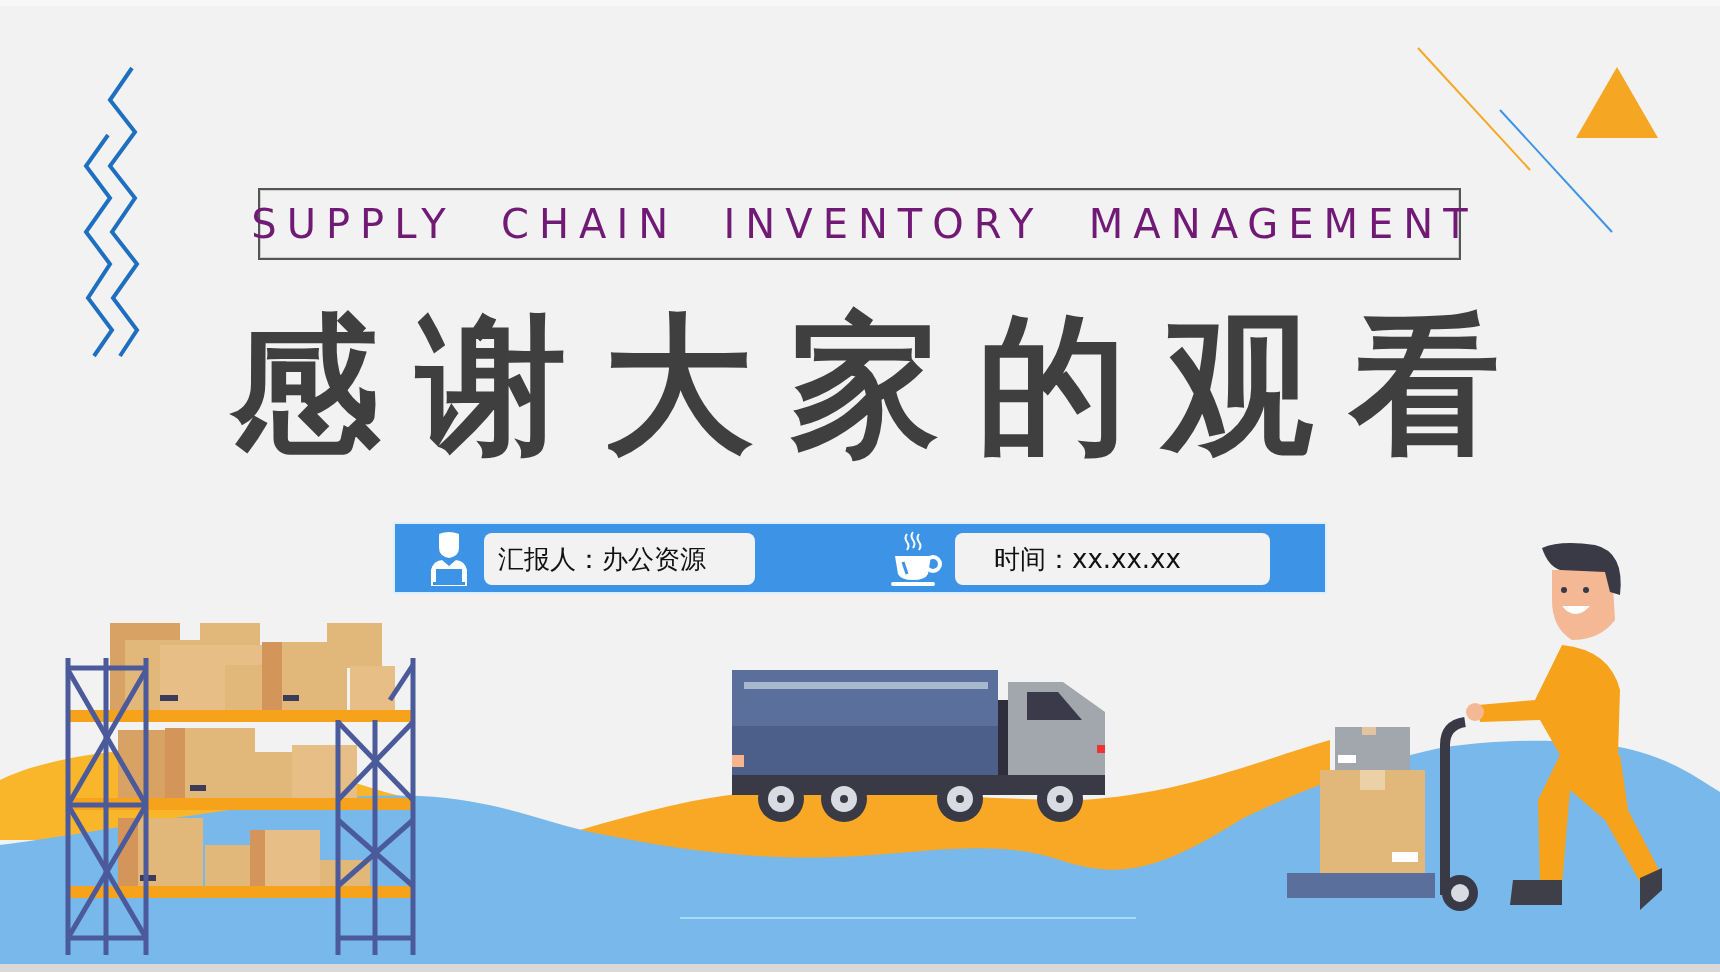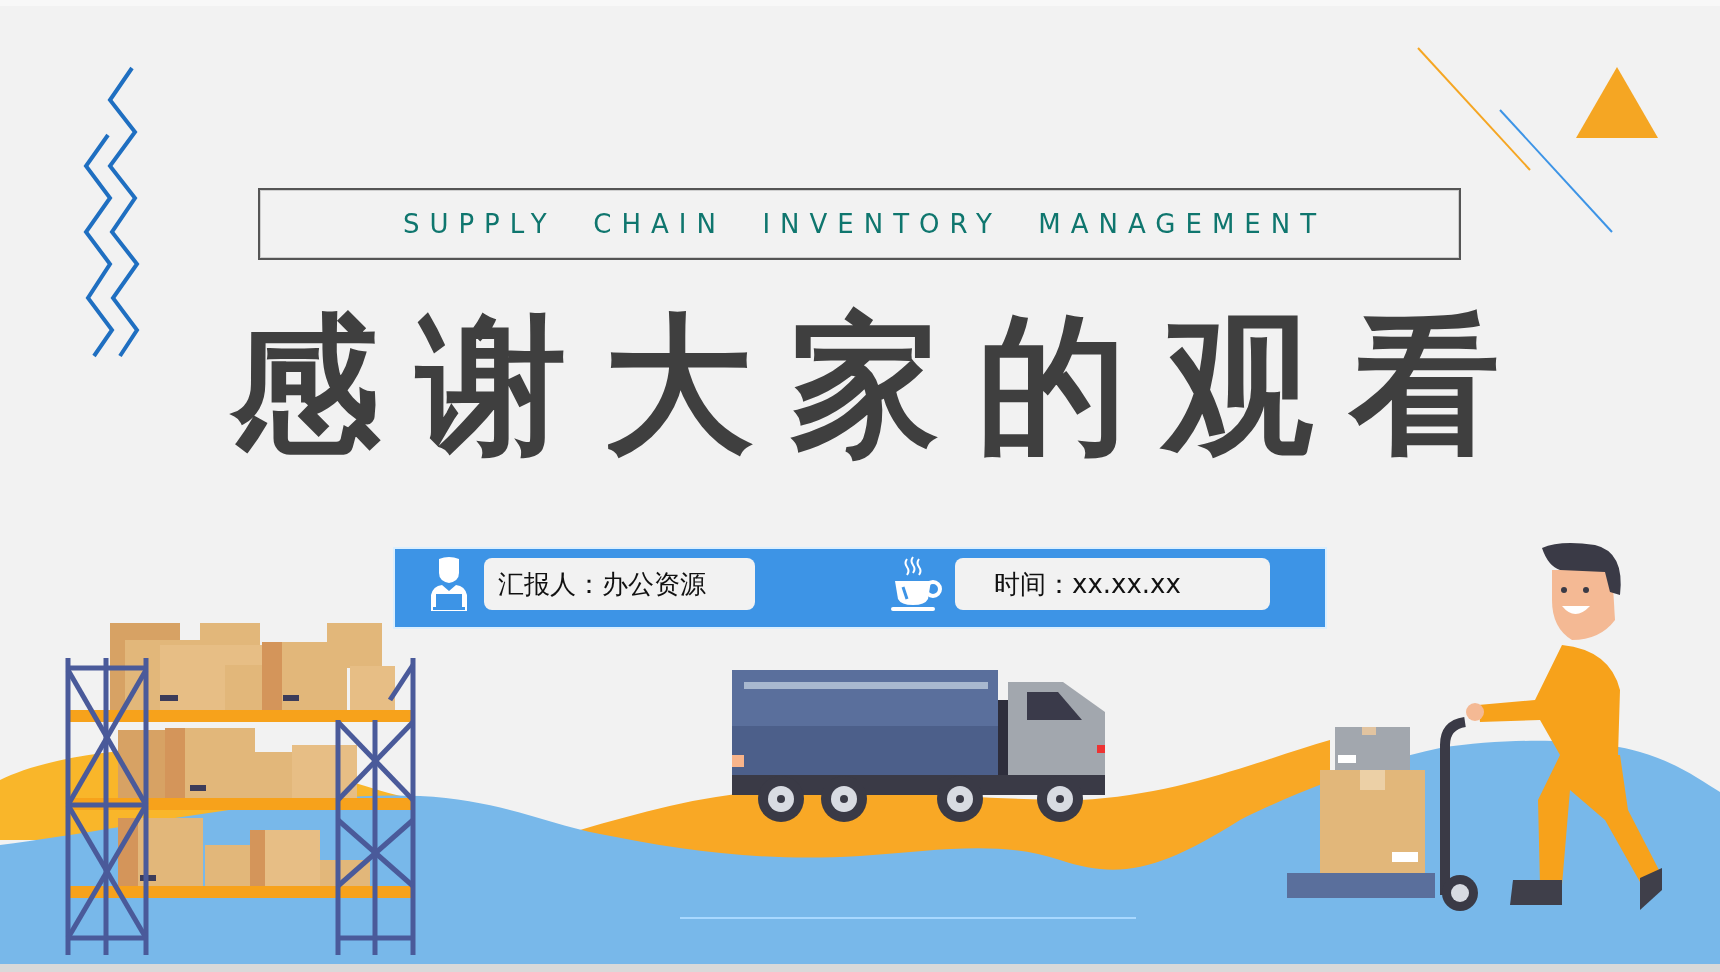--- a/index.html
+++ b/index.html
@@ -2,24 +2,24 @@
 <html><head>
 <meta charset="utf-8">
 <style>
   html, body { margin: 0; padding: 0; }
   body { width: 1720px; height: 972px; overflow: hidden; background: #f2f2f2; position: relative; font-family: "DejaVu Sans", "Liberation Sans", sans-serif; }
   .slide { position: absolute; left: 0; top: 0; width: 1720px; height: 972px; background: #f2f2f2; overflow: hidden; }
   .top-strip { position: absolute; left: 0; top: 0; width: 1720px; height: 6px; background: #f8f8f8; }
   .bottom-strip { position: absolute; left: 0; top: 964px; width: 1720px; height: 8px; background: #d9d9d9; }
   svg.layer { position: absolute; left: 0; top: 0; }
   .title-box { position: absolute; left: 258px; top: 188px; width: 1203px; height: 72px; border: 2px solid #555; box-sizing: border-box; box-shadow: inset 0 0 0 1px #cfcfcf; display: flex; align-items: center; justify-content: center; }
-  .title-en { font-family: "DejaVu Sans", "Liberation Sans", sans-serif; font-size: 26px; letter-spacing: 10px; color: #0f766e; white-space: pre; font-weight: normal; margin-left: 10px; }
+  .title-en { font-family: "DejaVu Sans", "Liberation Sans", sans-serif; font-size: 40px; letter-spacing: 10px; color: #701a75; white-space: pre; font-weight: normal; margin-left: 10px; }
   .main-title { position: absolute; left: 230px; top: 305px; width: 1270px; height: 160px; display: flex; justify-content: space-between; align-items: center; }
   .main-title span { font-family: "DejaVu Sans", "Liberation Sans", sans-serif; font-weight: bold; font-size: 150px; line-height: 160px; color: #3f3f3f; }
-  .info-bar { position: absolute; left: 395px; top: 524px; width: 930px; height: 78px; background: #3d94e6; box-shadow: 0 0 0 2px #dbefff; margin-top: 25px; }
+  .info-bar { position: absolute; left: 395px; top: 524px; width: 930px; height: 68px; background: #3d94e6; box-shadow: 0 0 0 2px #dbefff; }
   .pill { position: absolute; background: #f2f2f2; border-radius: 8px; display: flex; align-items: center; font-size: 26px; color: #111; font-family: "DejaVu Sans", "Liberation Sans", sans-serif; }
   .pill-reporter { left: 89px; top: 9px; width: 271px; height: 52px; padding-left: 14px; box-sizing: border-box; }
   .pill-time { left: 560px; top: 9px; width: 315px; height: 52px; padding-left: 39px; box-sizing: border-box; }
   .icon-person { position: absolute; left: 32px; top: 6px; width: 44px; height: 58px; }
   .icon-cup { position: absolute; left: 492px; top: 6px; width: 58px; height: 58px; }
 </style>
 </head>
 <body>
 
 <div class="slide">

